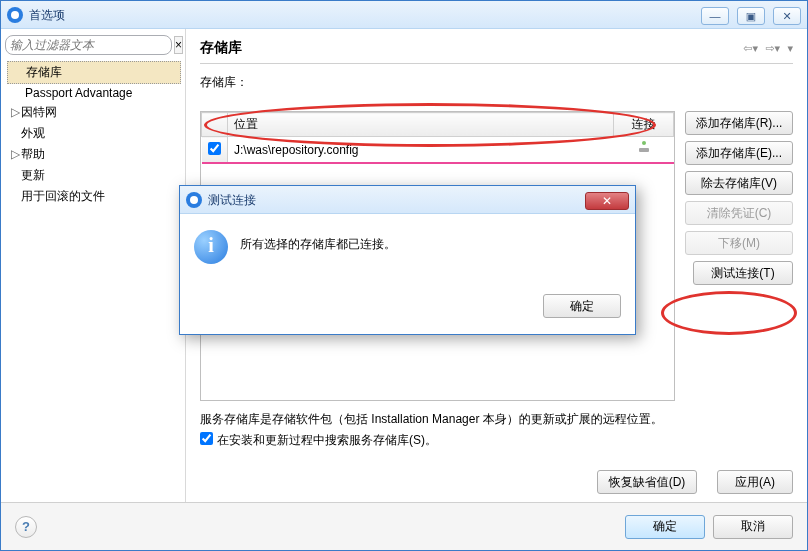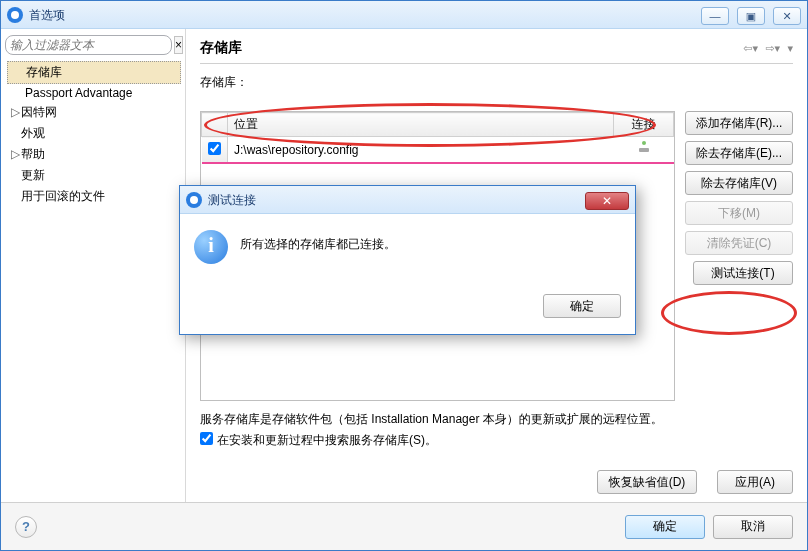--- a/index.html
+++ b/index.html
@@ -138,24 +138,24 @@
                 <td class="chk"><input type="checkbox" checked="" style=""></td>
                 <td>J:\was\repository.config</td>
                 <td class="conn"><span class="conn-ico"></span></td>
               </tr>
             </tbody>
           </table>
         </div>
 
         <div class="btn-col">
           <button class="win-btn">添加存储库(R)...</button>
-          <button class="win-btn">除去存储库(E)...</button>
+          <button class="win-btn">添加存储库(E)...</button>
           <button class="win-btn">除去存储库(V)</button>
+          <button class="win-btn disabled">清除凭证(C)</button>
           <button class="win-btn disabled">下移(M)</button>
-          <button class="win-btn disabled">清除凭证(C)</button>
           <div style="position:relative;padding-left:8px;">
             <button class="win-btn" style="width:100%;">测试连接(T)</button>
           </div>
         </div>
       </div>
 
       <div class="desc">服务存储库是存储软件包（包括 Installation Manager 本身）的更新或扩展的远程位置。</div>
       <div class="desc-row2">
         <input type="checkbox" checked="" style="">
         <span>在安装和更新过程中搜索服务存储库(S)。</span>

